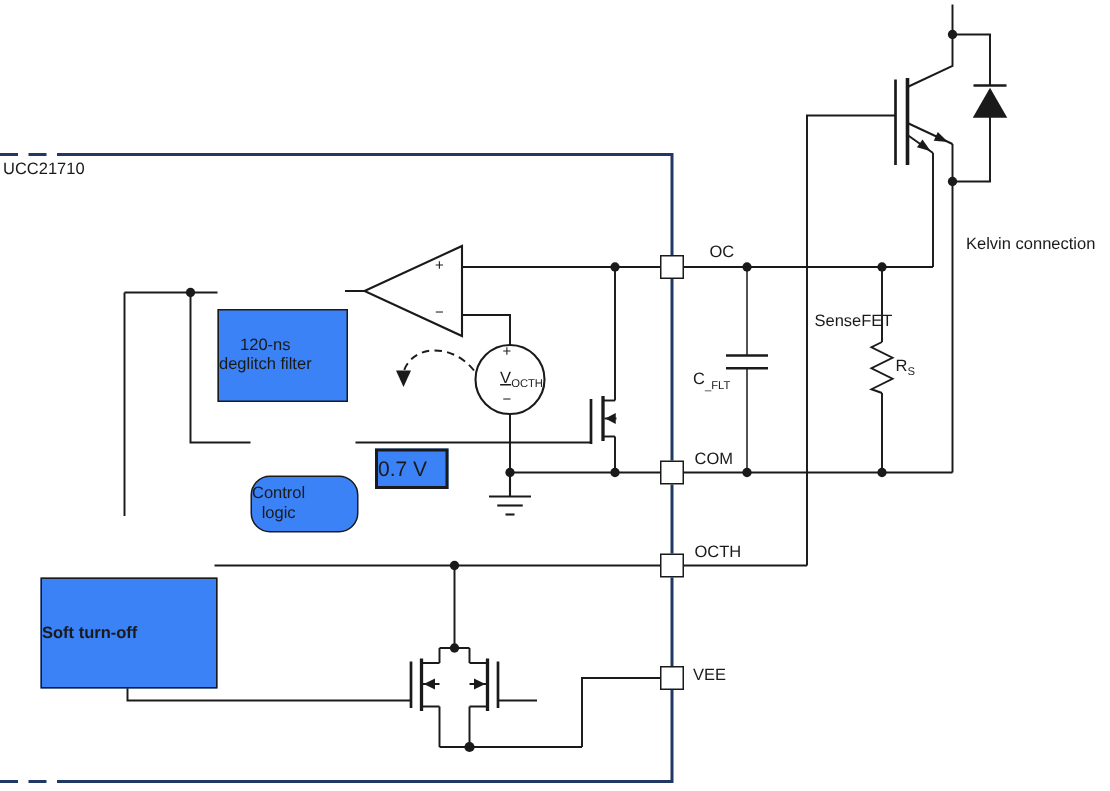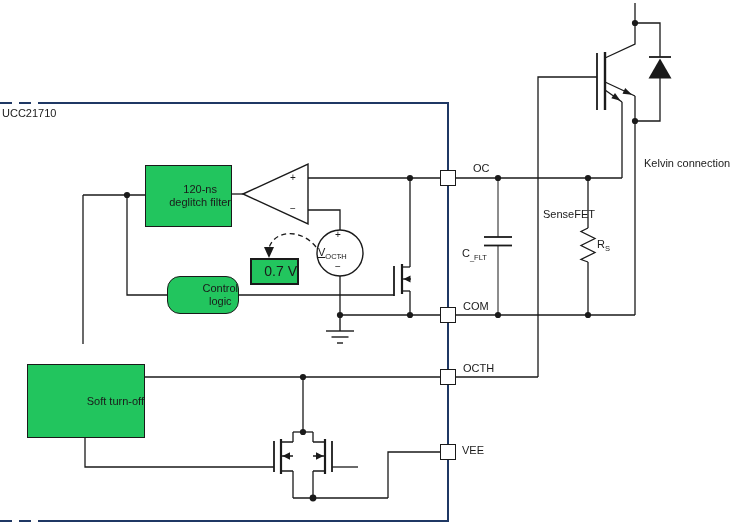--- a/index.html
+++ b/index.html
@@ -1,28 +1,28 @@
 <!DOCTYPE html>
 <html style="--boundary: #1f3864; --wire: #1a1a1a;"><head>
 <meta charset="utf-8">
 <style>
   :root{ --boundary:#1f3864; --wire:#1a1a1a; }
   html,body{margin:0;padding:0;background:#ffffff;}
   .stage{position:relative;width:740px;height:527px;background:#fff;overflow:hidden;
          font-family:"Liberation Sans", sans-serif;color:#1a1a1a;}
   svg{position:absolute;left:0;top:0;}
   .lbl{position:absolute;font-size:11px;line-height:13px;white-space:nowrap;}
-  .blockbox{position:absolute;background:#22c55e;border:1.7px solid #1a1a1a;
-            display:flex;align-items:center;justify-content:flex-end;text-align:center;
-            font-size:11px;line-height:13px;}
+  .blockbox{position:absolute;background:#3b82f6;border:1.7px solid #1a1a1a;
+            display:flex;align-items:center;justify-content:flex-start;text-align:center;
+            font-size:11px;line-height:13px;margin-top:41px;}
   .threshold{border-width:2.2px;font-size:14px;}
   .pin{position:absolute;width:16px;height:16px;background:#fff;border:1.6px solid #1a1a1a;box-sizing:border-box;}
   .sub{font-size:7.5px;position:relative;top:2.5px;letter-spacing:0;}
   .sign{position:absolute;font-size:10px;line-height:10px;}
-  .vtxt{position:absolute;text-align:left;font-size:11px;line-height:12px;text-decoration:underline;}
+  .vtxt{position:absolute;text-align:right;font-size:11px;line-height:12px;text-decoration:underline;}
 </style>
 </head>
 <body>
 
 <div class="stage">
 
   <svg width="740" height="527" viewBox="0 0 740 527">
 
     <g stroke="#1f3864" stroke-width="2" fill="none">
       <path d="M0,103 H50" stroke-dasharray="12 7"></path>
@@ -153,21 +153,21 @@
     </div>
   </div>
 
   <div class="blockbox" style="left:167px;top:276px;width:70px;height:36px;border-radius:13px;">
     <div>
       <div>Control</div>
       <div>logic</div>
     </div>
   </div>
 
-  <div class="blockbox" style="left:27px;top:364px;width:116px;height:72px;">
+  <div class="blockbox" style="left:27px;top:344px;width:116px;height:72px;font-weight:bold;">
     <div>Soft turn-off</div>
   </div>
 
   <div class="blockbox threshold" style="left:250px;top:258px;width:45px;height:23px;">
     <div>0.7 V</div>
   </div>
 
   <span class="sign" style="left:290px;top:173px;">+</span>
   <span class="sign" style="left:290px;top:204px;">−</span>
 

